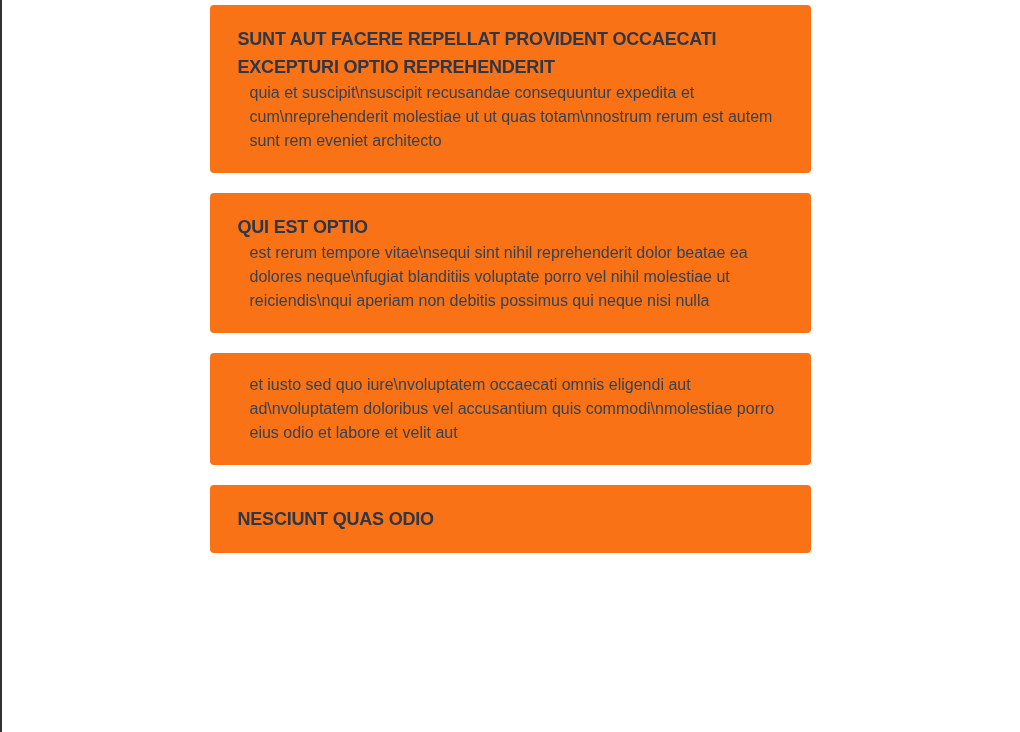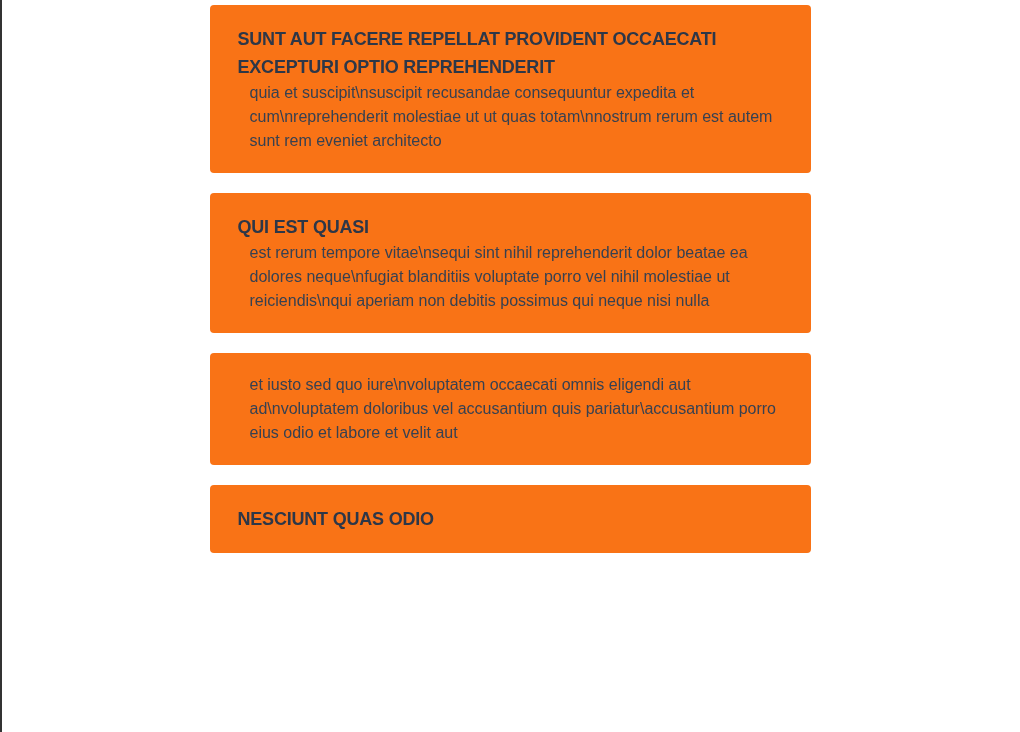--- a/index.html
+++ b/index.html
@@ -56,26 +56,26 @@
 <div class="left-edge-line"></div>
 
 <main class="posts-list">
 
   <article class="post-card">
     <h2 class="post-title">SUNT AUT FACERE REPELLAT PROVIDENT OCCAECATI EXCEPTURI OPTIO REPREHENDERIT</h2>
     <p class="post-body">quia et suscipit\nsuscipit recusandae consequuntur expedita et cum\nreprehenderit molestiae ut ut quas totam\nnostrum rerum est autem sunt rem eveniet architecto</p>
   </article>
 
   <article class="post-card">
-    <h2 class="post-title">QUI EST QUASI</h2>
+    <h2 class="post-title">QUI EST OPTIO</h2>
     <p class="post-body">est rerum tempore vitae\nsequi sint nihil reprehenderit dolor beatae ea dolores neque\nfugiat blanditiis voluptate porro vel nihil molestiae ut reiciendis\nqui aperiam non debitis possimus qui neque nisi nulla</p>
   </article>
 
   <article class="post-card">
-    <p class="post-body">et iusto sed quo iure\nvoluptatem occaecati omnis eligendi aut ad\nvoluptatem doloribus vel accusantium quis pariatur\accusantium porro eius odio et labore et velit aut</p>
+    <p class="post-body">et iusto sed quo iure\nvoluptatem occaecati omnis eligendi aut ad\nvoluptatem doloribus vel accusantium quis commodi\nmolestiae porro eius odio et labore et velit aut</p>
   </article>
 
 
   <article class="post-card">
     <h2 class="post-title">NESCIUNT QUAS ODIO</h2>
     <p class="post-body"></p>
   </article>
 
 </main>
 

